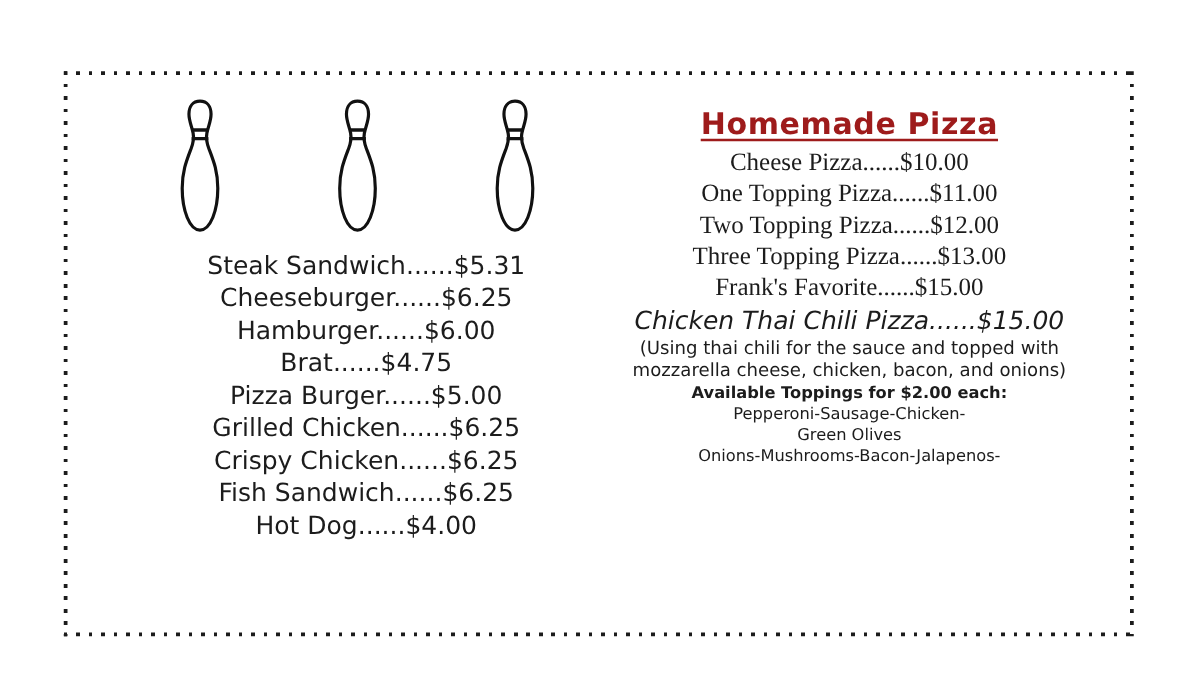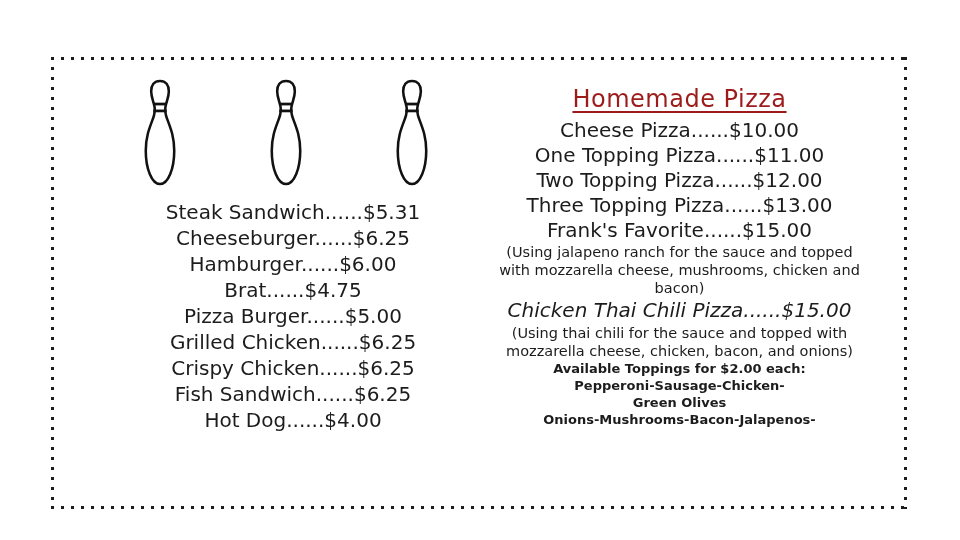--- a/index.html
+++ b/index.html
@@ -28,34 +28,34 @@
   }
   .pins-row{
     position:absolute;left:141px;top:79px;
     display:flex;gap:88px;
   }
   .pin{width:38px;height:108px;}
   .col{position:absolute;text-align:center;}
   .col-left{left:88px;top:199px;width:410px;}
   .col-right{left:461px;top:84px;width:437px;}
   .section-title{
-    font-size:24px;font-weight:normal;color:var(--accent);
+    font-size:24px;font-weight:bold;color:var(--accent);
     text-decoration:underline;
     text-decoration-thickness:2px;
     text-underline-offset:4px;
     line-height:31px;
     margin-bottom:3px;
     letter-spacing:0.5px;
   }
   .col-left .item{font-size:20px;line-height:26px;white-space:nowrap;}
-  .col-right .item{font-size:20px;line-height:25px;white-space:nowrap;}
+  .col-right .item{font-size:20px;line-height:25px;white-space:nowrap;font-family:Liberation Serif, serif;}
   .col-right .item-special{font-size:20px;line-height:27px;white-space:nowrap;font-style:italic;}
   .note-line{font-size:14.5px;line-height:18px;white-space:nowrap;}
   .toppings{}
-  .toppings-line{font-size:13px;line-height:17px;font-weight:bold;white-space:nowrap;}
+  .toppings-line{font-size:13px;line-height:17px;font-weight:normal;white-space:nowrap;}
   .toppings-line:first-child{font-weight:bold;}
 </style>
 </head>
 <body>
 
 <div class="canvas">
 
   <div class="dotted-border"></div>
 
   <div class="pins-row">
@@ -89,25 +89,20 @@
   </div>
 
   <div class="col col-right">
     <div class="section-title">Homemade Pizza</div>
     <div class="item"><span>Cheese Pizza</span><span>......</span><span>$10.00</span></div>
     <div class="item"><span>One Topping Pizza</span><span>......</span><span>$11.00</span></div>
     <div class="item"><span>Two Topping Pizza</span><span>......</span><span>$12.00</span></div>
     <div class="item"><span>Three Topping Pizza</span><span>......</span><span>$13.00</span></div>
     <div class="item"><span>Frank's Favorite</span><span>......</span><span>$15.00</span></div>
 
-    <div class="note">
-      <div class="note-line">(Using jalapeno ranch for the sauce and topped</div>
-      <div class="note-line">with mozzarella cheese, mushrooms, chicken and</div>
-      <div class="note-line">bacon)</div>
-    </div>
 
     <div class="item-special"><span>Chicken Thai Chili Pizza</span><span>......</span><span>$15.00</span></div>
 
     <div class="note">
       <div class="note-line">(Using thai chili for the sauce and topped with</div>
       <div class="note-line">mozzarella cheese, chicken, bacon, and onions)</div>
     </div>
 
     <div class="toppings">
       <div class="toppings-line">Available Toppings for $2.00 each:</div>

